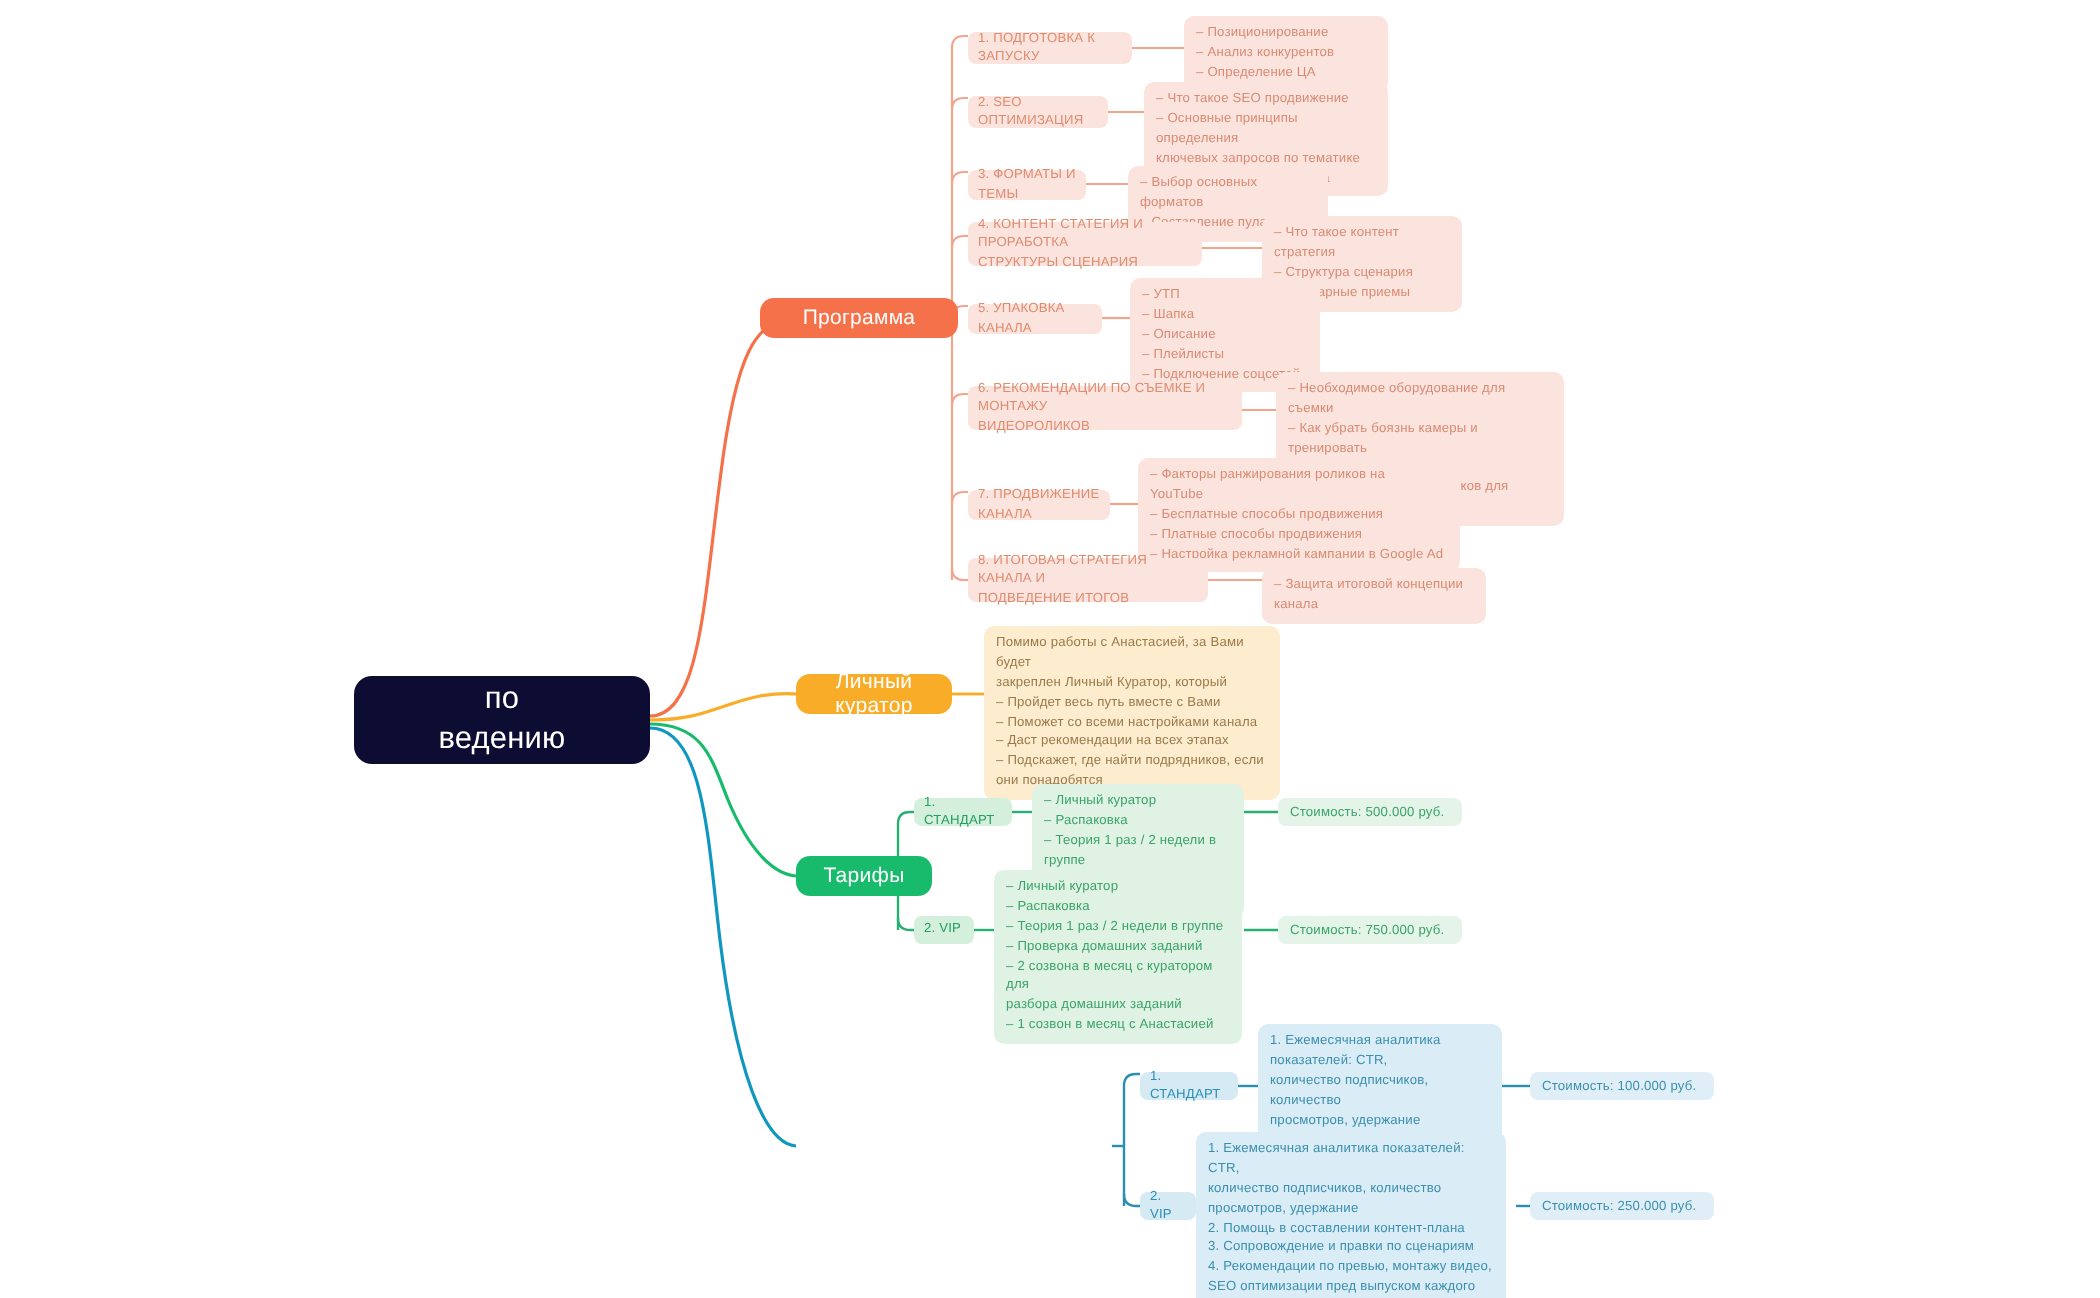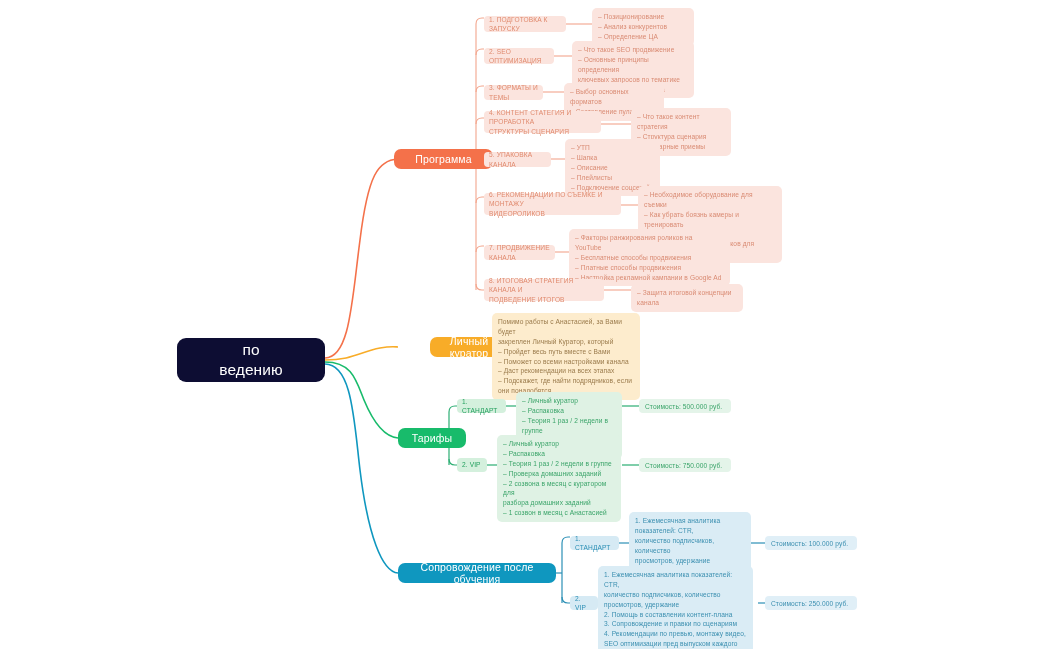--- a/index.html
+++ b/index.html
@@ -51,21 +51,21 @@
     border-radius: 7px;
     font-size: 10.5px;
     display: flex;
     align-items: center;
     justify-content: center;
     padding: 4px 9px;
     text-align: center;
     letter-spacing: .15px;
   }
   .l1.prog  { background: #f4714a; }
-  .l1.cur   { background: #f8ac28; margin-left: 32px; }
+  .l1.cur   { background: #f8ac28; }
   .l1.tar   { background: #18bb6b; }
   .l1.sop   { background: #0f97bf; }
 
   
   .l2 {
     border-radius: 4px;
     font-size: 6.6px;
     line-height: 1.42;
     padding: 3px 5px;
     display: flex;
@@ -151,21 +151,21 @@
     <path d="M562,597 q0,6 6,6 l2,0" fill="none" stroke="#2b8fb5" stroke-width="1.2"></path>
     <path d="M619,543 L629,543" fill="none" stroke="#2b8fb5" stroke-width="1.2"></path>
     <path d="M598,603 L608,603" fill="none" stroke="#2b8fb5" stroke-width="1.2"></path>
     <path d="M751,543 L765,543" fill="none" stroke="#2b8fb5" stroke-width="1.2"></path>
     <path d="M758,603 L765,603" fill="none" stroke="#2b8fb5" stroke-width="1.2"></path>
   </svg>
 
   <div class="node root" style="left:177px; top:338px; width:148px; height:44px;">Наставничество по
 ведению YouTube</div>
 
-  <div class="node l1 prog" style="left:394px; top:149px; width:99px; height:20px;">Программа</div>
+  <div class="node l1 prog" style="left:380px; top:149px; width:99px; height:20px;">Программа</div>
 
   <div class="node l2 pink" style="left:484px; top:16px; width:82px; height:16px;">1. ПОДГОТОВКА К ЗАПУСКУ</div>
   <div class="node leaf pink" style="left:592px; top:8px; width:102px;">– Позиционирование
 – Анализ конкурентов
 – Определение ЦА</div>
 
   <div class="node l2 pink" style="left:484px; top:48px; width:70px; height:16px;">2. SEO ОПТИМИЗАЦИЯ</div>
   <div class="node leaf pink" style="left:572px; top:41px; width:122px;">– Что такое SEO продвижение
 – Основные принципы определения
 ключевых запросов по тематике
@@ -227,21 +227,20 @@
   <div class="node l2 green" style="left:457px; top:458px; width:30px; height:14px;">2. VIP</div>
   <div class="node leaf green" style="left:497px; top:435px; width:124px;">– Личный куратор
 – Распаковка
 – Теория 1 раз / 2 недели в группе
 – Проверка домашних заданий
 – 2 созвона в месяц с куратором для
 разбора домашних заданий
 – 1 созвон в месяц с Анастасией</div>
   <div class="node cost green" style="left:639px; top:458px; width:92px; height:14px;">Стоимость: 750.000 руб.</div>
 
-  <div class="node l1 sop" style="left:398px; top:563px; width:158px; height:20px;">Сопровождение после обучения</div>
 
   <div class="node l2 blue" style="left:570px; top:536px; width:49px; height:14px;">1. СТАНДАРТ</div>
   <div class="node leaf blue" style="left:629px; top:512px; width:122px;">1. Ежемесячная аналитика показателей: CTR,
 количество подписчиков, количество
 просмотров, удержание
 2. Рекомендации по сценариям, контенту,
 превью,  монтажу видео, SEO оптимизации на
  следующий месяц</div>
   <div class="node cost blue" style="left:765px; top:536px; width:92px; height:14px;">Стоимость: 100.000 руб.</div>
 

